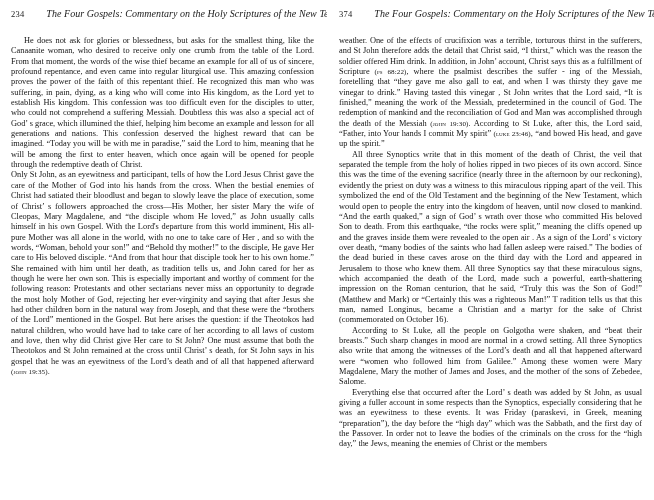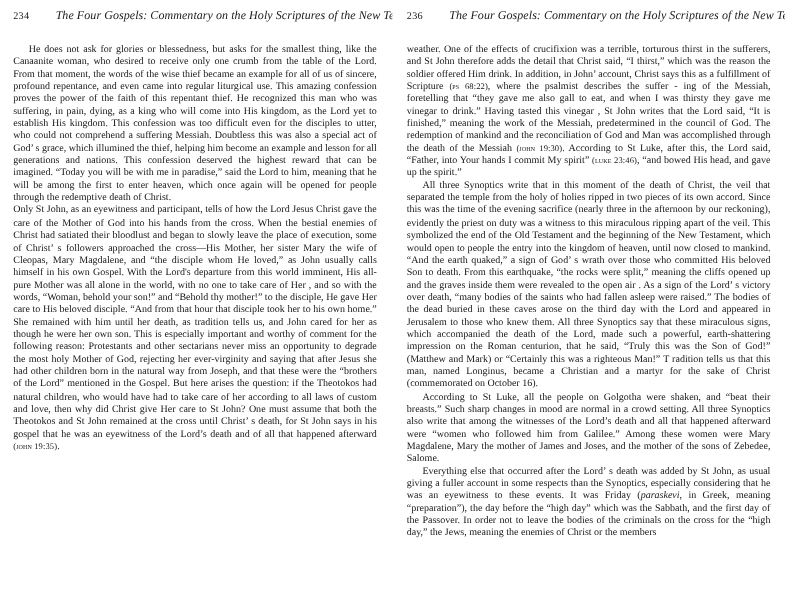--- a/index.html
+++ b/index.html
@@ -100,21 +100,20 @@
 
   
   .ref {
     font-variant: small-caps;
     font-size: 7.1px;
     letter-spacing: 0.1px;
     text-transform: lowercase;
   }
 
   .it {
-    font-style: italic;
   }
 
   .spacer {
     display: inline-block;
     width: 3px;
   }
 </style>
 </head>
 <body>
 
@@ -131,21 +130,21 @@
       <p>He does not ask for glories or blessedness, but asks for the smallest thing, like the Canaanite woman, who desired to receive only one crumb from the table of the Lord. From that moment, the words of the wise thief became an example for all of us of sincere, profound repentance, and even came into regular liturgical use. This amazing confession proves the power of the faith of this repentant thief. He recognized this man who was suffering, in pain, dying, as a king who will come into His kingdom, as the Lord yet to establish His kingdom. This confession was too difficult even for the disciples to utter, who could not comprehend a suffering Messiah. Doubtless this was also a special act of God’ s grace, which illumined the thief, helping him become an example and lesson for all generations and nations. This confession deserved the highest reward that can be imagined. “Today you will be with me in paradise,” said the Lord to him, meaning that he will be among the first to enter heaven, which once again will be opened for people through the redemptive death of Christ.</p>
 
 
       <p class="noindent"><span>Only St John, as an eyewitness and participant, tells of how the Lord Jesus Christ gave the care of the Mother of God into his hands from the cross. When the bestial enemies of Christ had satiated their bloodlust and began to slowly leave the place of execution, some of Christ’ s followers approached the cross—His Mother, her sister Mary the wife of Cleopas, Mary Magdalene, and “the disciple whom He loved,” as John usually calls himself in his own Gospel. With the Lord's departure from this world imminent, His all-pure Mother was all alone in the world, with no one to take care of Her   , and so with the words, “Woman, behold your son!” and “Behold thy mother!” to the disciple, He gave Her care to His beloved disciple. “And from that hour that disciple took her to his own home.” She remained with him until her death, as tradition tells us, and John cared for her as though he were her own son. This is especially important and worthy of comment for the following reason: Protestants and other sectarians never miss an opportunity to degrade the most holy Mother of God, rejecting her ever-virginity and saying that after Jesus she had other children born in the natural way from Joseph, and that these were the “brothers of the Lord” mentioned in the Gospel. But here arises the question: if the Theotokos had natural children, who would have had to take care of her according to all laws of custom and love, then why did Christ give Her care to St John? One must assume that both the Theotokos and St John remained at the cross until Christ’ s death, for St John says in his gospel that he was an eyewitness of the Lord’s death and of all that happened afterward </span><span class="ref">(John 19:35)</span><span>.</span></p>
     </div>
   </div>
 
   <div class="page page-right">
 
     <div class="runhead">
-      <span class="folio">236</span>
+      <span class="folio">374</span>
       <span class="runtitle">The Four Gospels: Commentary on the Holy Scriptures of the New Testament</span>
     </div>
 
     <div class="col">
       <p class="noindent"><span>weather. One of the effects of crucifixion was a terrible, torturous thirst in the sufferers, and St John therefore adds the detail that Christ said, “I thirst,” which was the reason the soldier offered Him drink. In addition, in John’ account, Christ says this as a fulfillment of Scripture </span><span class="ref">(Ps 68:22)</span><span>, where the psalmist describes the suffer - ing of the Messiah, foretelling that “they gave me also gall to eat, and when I was thirsty they gave me vinegar to drink.” Having tasted this vinegar , St John writes that the Lord said, “It is finished,” meaning the work of the Messiah, predetermined in the council of God. The redemption of mankind and the reconciliation of God and Man was accomplished through the death of the Messiah </span><span class="ref">(John 19:30)</span><span>. According to St Luke, after this, the Lord said, “Father, into Your hands I commit My spirit” </span><span class="ref">(Luke 23:46)</span><span>, “and bowed His head, and gave up the spirit.”</span></p>
       <p><span>All three Synoptics write that in this moment of the death of Christ, the veil that separated the temple from the holy of holies ripped in two pieces of its own accord. Since this was the time of the evening sacrifice (nearly three in the afternoon by our reckoning), evidently the priest on duty was a witness to this miraculous ripping apart of the veil. This symbolized the end of the Old Testament and the beginning of the New Testament, which would open to people the entry into the kingdom of heaven, until now closed to mankind. “And the earth quaked,” a sign of God’ s wrath over those who committed His beloved Son to death. From this earthquake, “the rocks were split,” meaning the cliffs opened up and the graves inside them were revealed to the open air . As a sign of the Lord’ s victory over death, “many bodies of the saints who had fallen asleep were raised.” The bodies of the dead buried in these caves arose on the third day with the Lord and appeared in Jerusalem to those who knew them. All three Synoptics say that these miraculous signs, which accompanied the death of the Lord, made such a powerful, earth-shattering impression on the Roman centurion, that he said, “Truly this was the Son of God!” (Matthew and Mark) or “Certainly this was a righteous Man!” T  radition tells us that this man, named Longinus, became a Christian and a martyr for the sake of Christ (commemorated on October 16).</span></p>
       <p><span>According to St Luke, all the people on Golgotha were shaken, and “beat their breasts.” Such sharp changes in mood are normal in a crowd setting. All three Synoptics also write that among the witnesses of the Lord’s death and all that happened afterward were “women who followed him from Galilee.” Among these women were Mary Magdalene, Mary the mother of James and Joses, and the mother of the sons of Zebedee, Salome.</span></p>
       <p><span>Everything else that occurred after the Lord’ s death was added by St John, as usual giving a fuller account in some respects than the Synoptics, especially considering that he was an eyewitness to these events. It was Friday (</span><span class="it">paraskevi</span><span>, in Greek, meaning “preparation”), the day before the “high day” which was the Sabbath, and the first day of the Passover. In order not to leave the bodies of the criminals on the cross for the “high day,” the Jews, meaning the enemies of Christ or the members</span></p>
     </div>
   </div>

